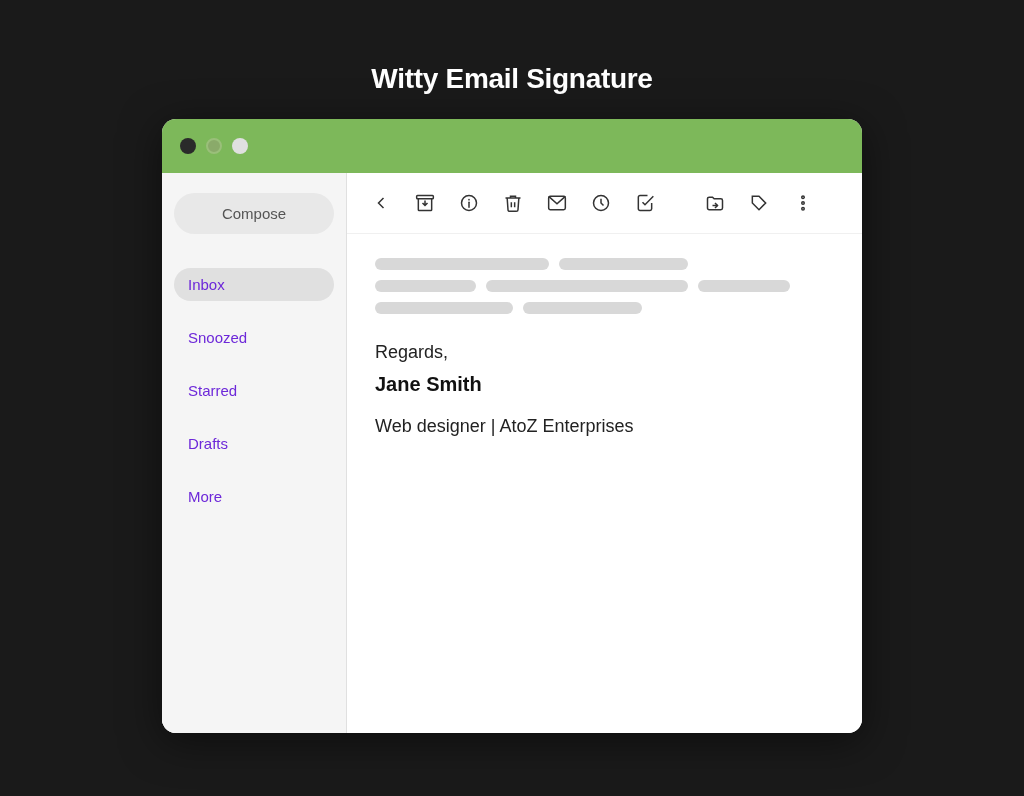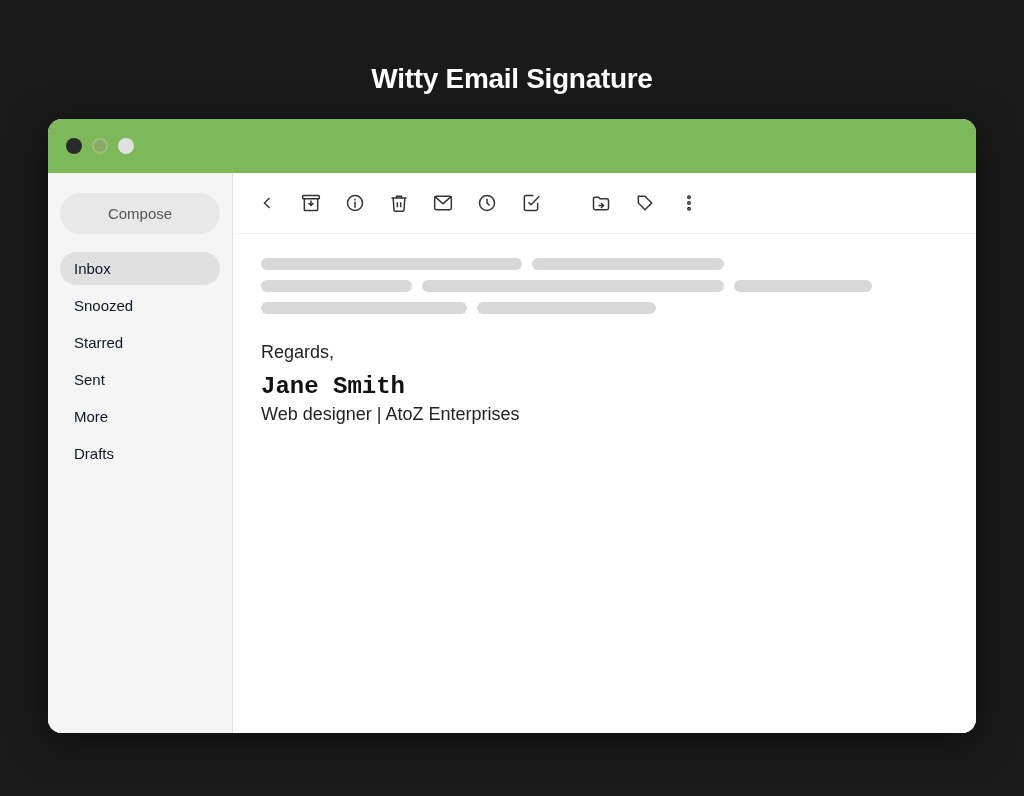--- a/index.html
+++ b/index.html
@@ -11,21 +11,21 @@
       justify-content: center;
       width: 1024px;
       height: 796px;
       font-family: -apple-system, BlinkMacSystemFont, 'Segoe UI', sans-serif;
     }
 
     .outer-wrapper {
       display: flex;
       flex-direction: column;
       align-items: center;
-      width: 928px;
+      width: 700px;
     }
 
     .page-title {
       color: #ffffff;
       font-size: 28px;
       font-weight: 800;
       margin-bottom: 24px;
       letter-spacing: -0.3px;
     }
 
@@ -64,42 +64,42 @@
       min-height: 560px;
     }
 
     
     .sidebar {
       width: 185px;
       padding: 20px 12px;
       background: #f5f5f5;
       display: flex;
       flex-direction: column;
-      gap: 4px;
+      gap: 20px;
       border-right: 1px solid #e0e0e0;
     }
 
     .compose-btn {
       background: #e8e8e8;
       border: none;
       border-radius: 22px;
       padding: 12px 20px;
       font-size: 15px;
       font-weight: 400;
       color: #555;
       cursor: pointer;
       margin-bottom: 14px;
       text-align: center;
     }
 
     .nav-item {
       padding: 8px 14px;
       border-radius: 22px;
       font-size: 15px;
-      color: #0f172a;
+      color: #6d28d9;
       cursor: pointer;
       font-weight: 400;
     }
 
     .nav-item.active {
       background: #e0e0e0;
       font-weight: 500;
     }
 
     
@@ -173,25 +173,24 @@
       margin-top: 8px;
     }
 
     .regards-text {
       font-size: 18px;
       color: #222;
       margin-bottom: 10px;
     }
 
     .sig-name {
-      font-size: 24px;
+      font-size: 20px;
       font-weight: 700;
       color: #111;
-      margin-bottom: 4px;
-      font-family: Liberation Mono, monospace;
+      margin-bottom: 20px;
     }
 
     .sig-title {
       font-size: 18px;
       color: #222;
       margin-bottom: 36px;
     }
 
     .sig-paradox {
       font-size: 17px;
@@ -222,27 +221,24 @@
         <div class="nav-item active">
           <span>Inbox</span>
         </div>
         <div class="nav-item">
           <span>Snoozed</span>
         </div>
         <div class="nav-item">
           <span>Starred</span>
         </div>
         <div class="nav-item">
-          <span>Sent</span>
+          <span>Drafts</span>
         </div>
         <div class="nav-item">
           <span>More</span>
-        </div>
-        <div class="nav-item">
-          <span>Drafts</span>
         </div>
       </div>
 
       <div class="content-area">
 
         <div class="toolbar">
 
           <div class="toolbar-icon">
             <svg viewBox="0 0 24 24">
                 <polyline points="15 18 9 12 15 6"></polyline>

